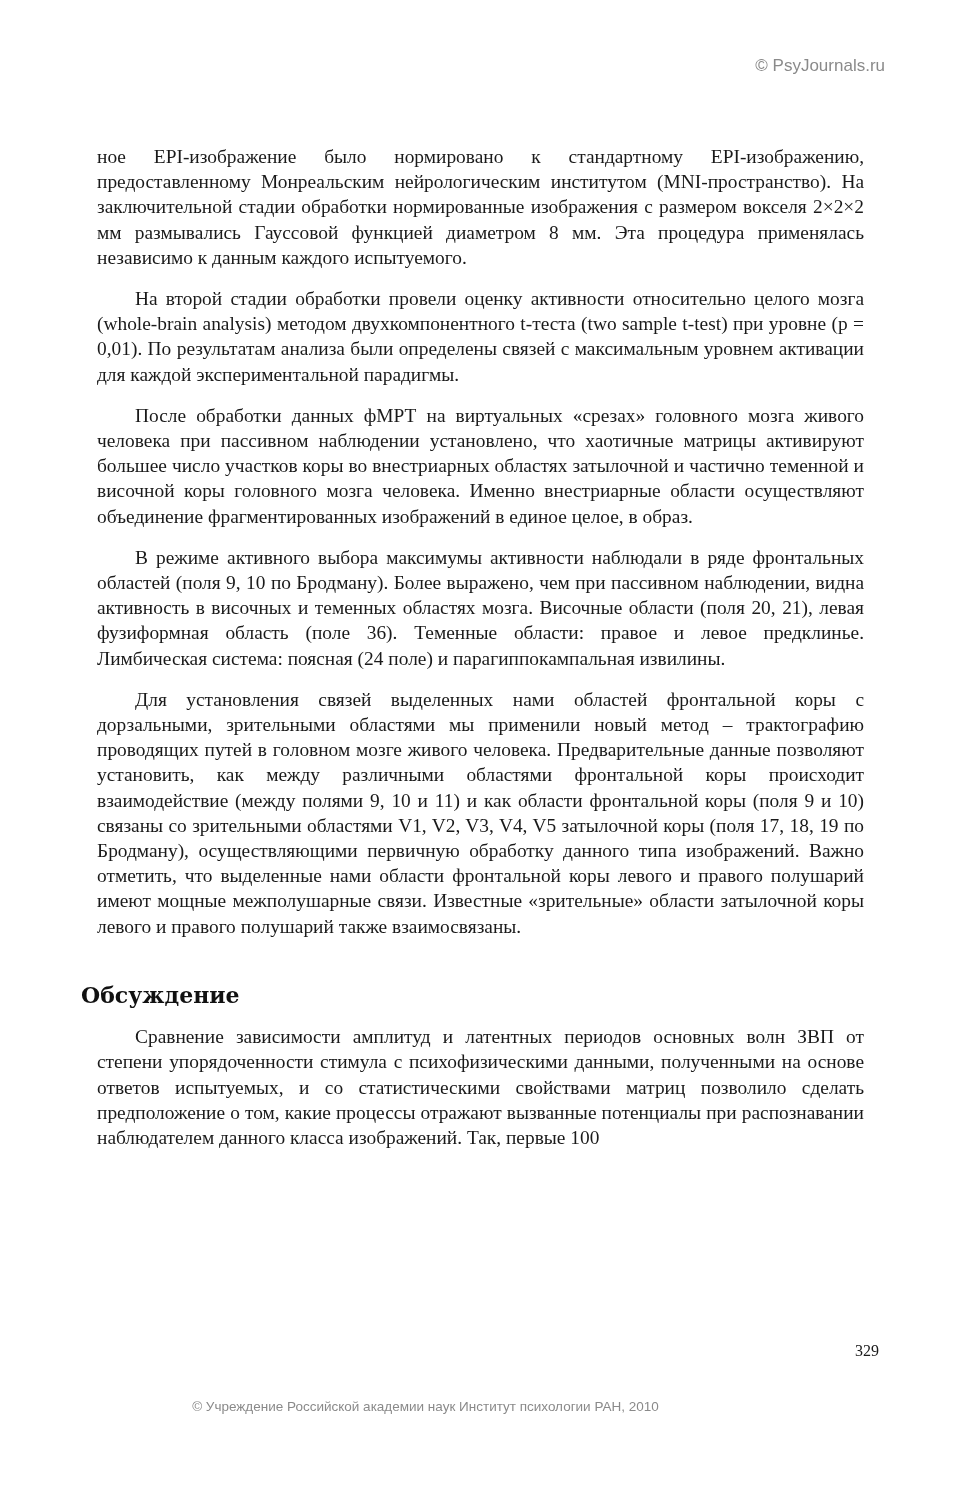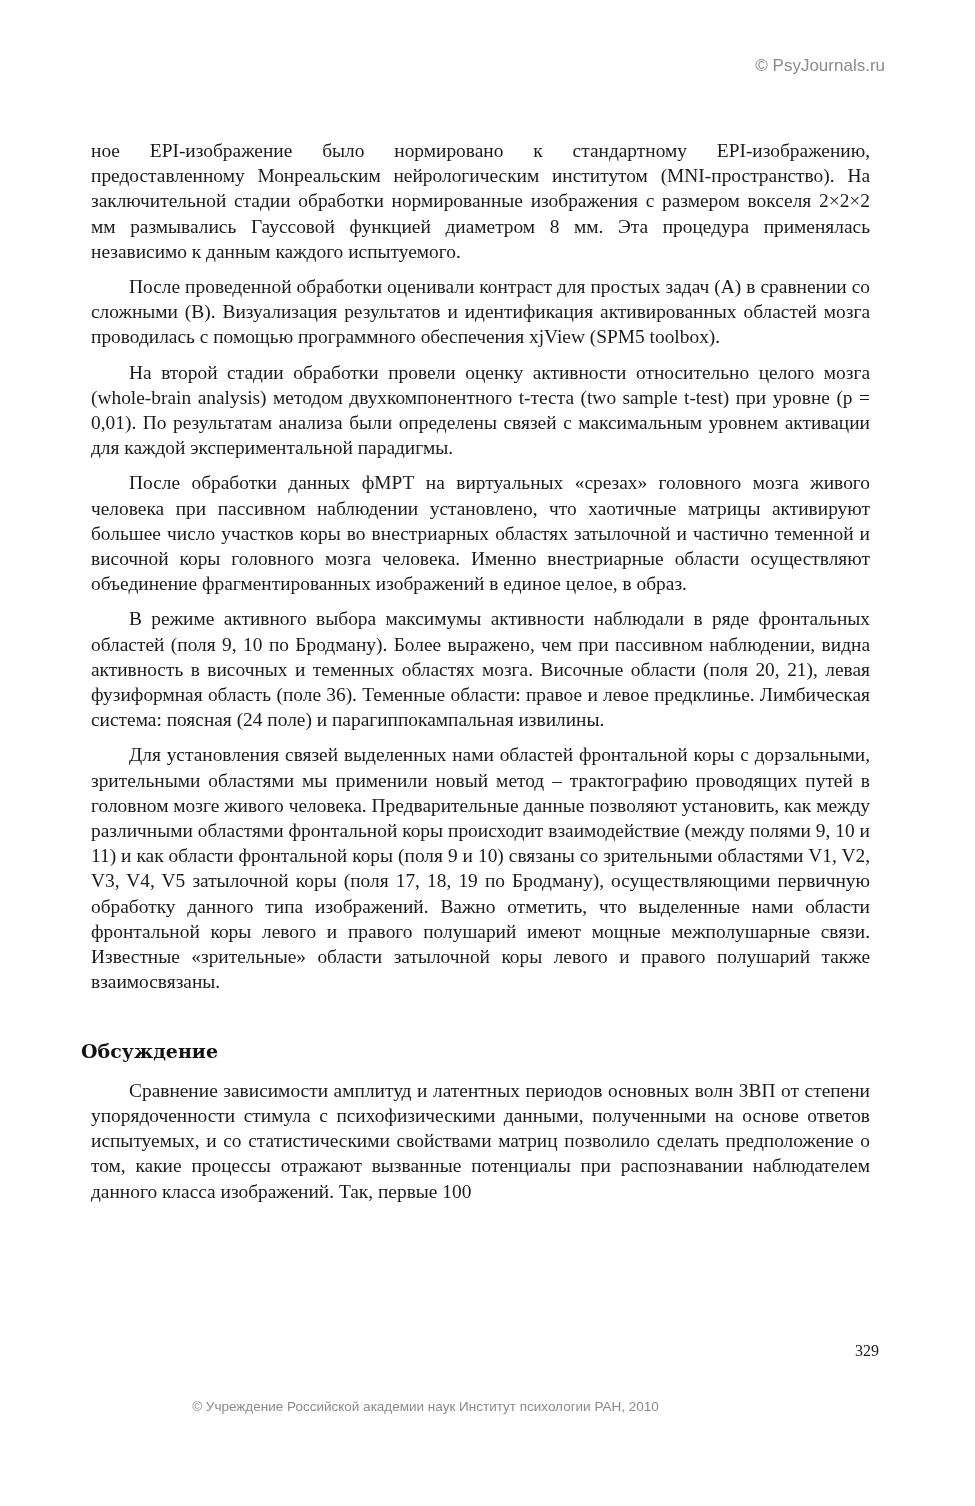--- a/index.html
+++ b/index.html
@@ -6,43 +6,42 @@
   body { width: 975px; height: 1506px; position: relative; overflow: hidden; }
   .watermark {
     position: absolute; top: 56px; right: 90px;
     font-family: "Liberation Sans", sans-serif; font-size: 17px; color: #8a8a8a; margin-left: 11px;
   }
   .content {
     position: absolute; left: 81px; top: 128px; width: 799px;
     font-family: "Liberation Serif", serif; font-size: 19.4px; line-height: 25.2px;
     color: #1a1a1a; text-align: justify; hyphens: manual;
   }
-  .content p { margin: 10px; text-indent: 0; }
+  .content p { margin: 16px; text-indent: 0; }
   .content p.indent { text-indent: 38px; }
   .heading {
-    font-family: "DejaVu Serif", serif; font-weight: bold; font-size: 19px;
+    font-family: "DejaVu Serif", serif; font-weight: bold; font-size: 22px;
     margin: 44px 0 14px 0; color: #111;
   }
   .page-number {
     position: absolute; top: 1342px; right: 96px;
     font-family: "Liberation Serif", serif; font-size: 16px; color: #1a1a1a;
   }
   .footer {
     position: absolute; top: 1398px; left: 0; width: 851px; text-align: center;
     font-family: "Liberation Sans", sans-serif; font-size: 13.5px; line-height: 17px; color: #8a8a8a;
   }
 </style>
 </head>
 <body>
 
 <div class="watermark">© PsyJournals.ru</div>
 
 <div class="content">
   <p>ное EPI-изображение было нормировано к стандартному EPI-изображению, предоставленному Монреальским нейрологическим институтом (MNI-пространство). На заключительной стадии обработки нормированные изображения с размером вокселя 2×2×2 мм размывались Гауссовой функцией диаметром 8 мм. Эта процедура применялась независимо к данным каждого испытуемого.</p>
-  <p class="indent">После проведенной обработки оценивали контраст для простых задач (А) в сравнении со сложными (В). Визуализация результатов и идентификация активированных областей мозга проводилась с помощью программного обеспечения xjView (SPM5 toolbox).</p>
   <p class="indent">На второй стадии обработки провели оценку активности относительно целого мозга (whole-brain analysis) методом двухкомпонентного t-теста (two sample t-test) при уровне (p = 0,01). По результатам анализа были определены связей с максимальным уровнем активации для каждой экспериментальной парадигмы.</p>
   <p class="indent">После обработки данных фМРТ на виртуальных «срезах» головного мозга живого человека при пассивном наблюдении установлено, что хаотичные матрицы активируют большее число участков коры во внестриарных областях затылочной и частично теменной и височной коры головного мозга человека. Именно внестриарные области осуществляют объединение фрагментированных изображений в единое целое, в образ.</p>
   <p class="indent">В режиме активного выбора максимумы активности наблюдали в ряде фронтальных областей (поля 9, 10 по Бродману). Более выражено, чем при пассивном наблюдении, видна активность в височных и теменных областях мозга. Височные области (поля 20, 21), левая фузиформная область (поле 36). Теменные области: правое и левое предклинье. Лимбическая система: поясная (24 поле) и парагиппокампальная извилины.</p>
   <p class="indent">Для установления связей выделенных нами областей фронтальной коры с дорзальными, зрительными областями мы применили новый метод – трактографию проводящих путей в головном мозге живого человека. Предварительные данные позволяют установить, как между различными областями фронтальной коры происходит взаимодействие (между полями 9, 10 и 11) и как области фронтальной коры (поля 9 и 10) связаны со зрительными областями V1, V2, V3, V4, V5 затылочной коры (поля 17, 18, 19 по Бродману), осуществляющими первичную обработку данного типа изображений. Важно отметить, что выделенные нами области фронтальной коры левого и правого полушарий имеют мощные межполушарные связи. Известные «зрительные» области затылочной коры левого и правого полушарий также взаимосвязаны.</p>
 
   <div class="heading">Обсуждение</div>
 
   <p class="indent">Сравнение зависимости амплитуд и латентных периодов основных волн ЗВП от степени упорядоченности стимула с психофизическими данными, полученными на основе ответов испытуемых, и со статистическими свойствами матриц позволило сделать предположение о том, какие процессы отражают вызванные потенциалы при распознавании наблюдателем данного класса изображений. Так, первые 100</p>
 </div>
 

